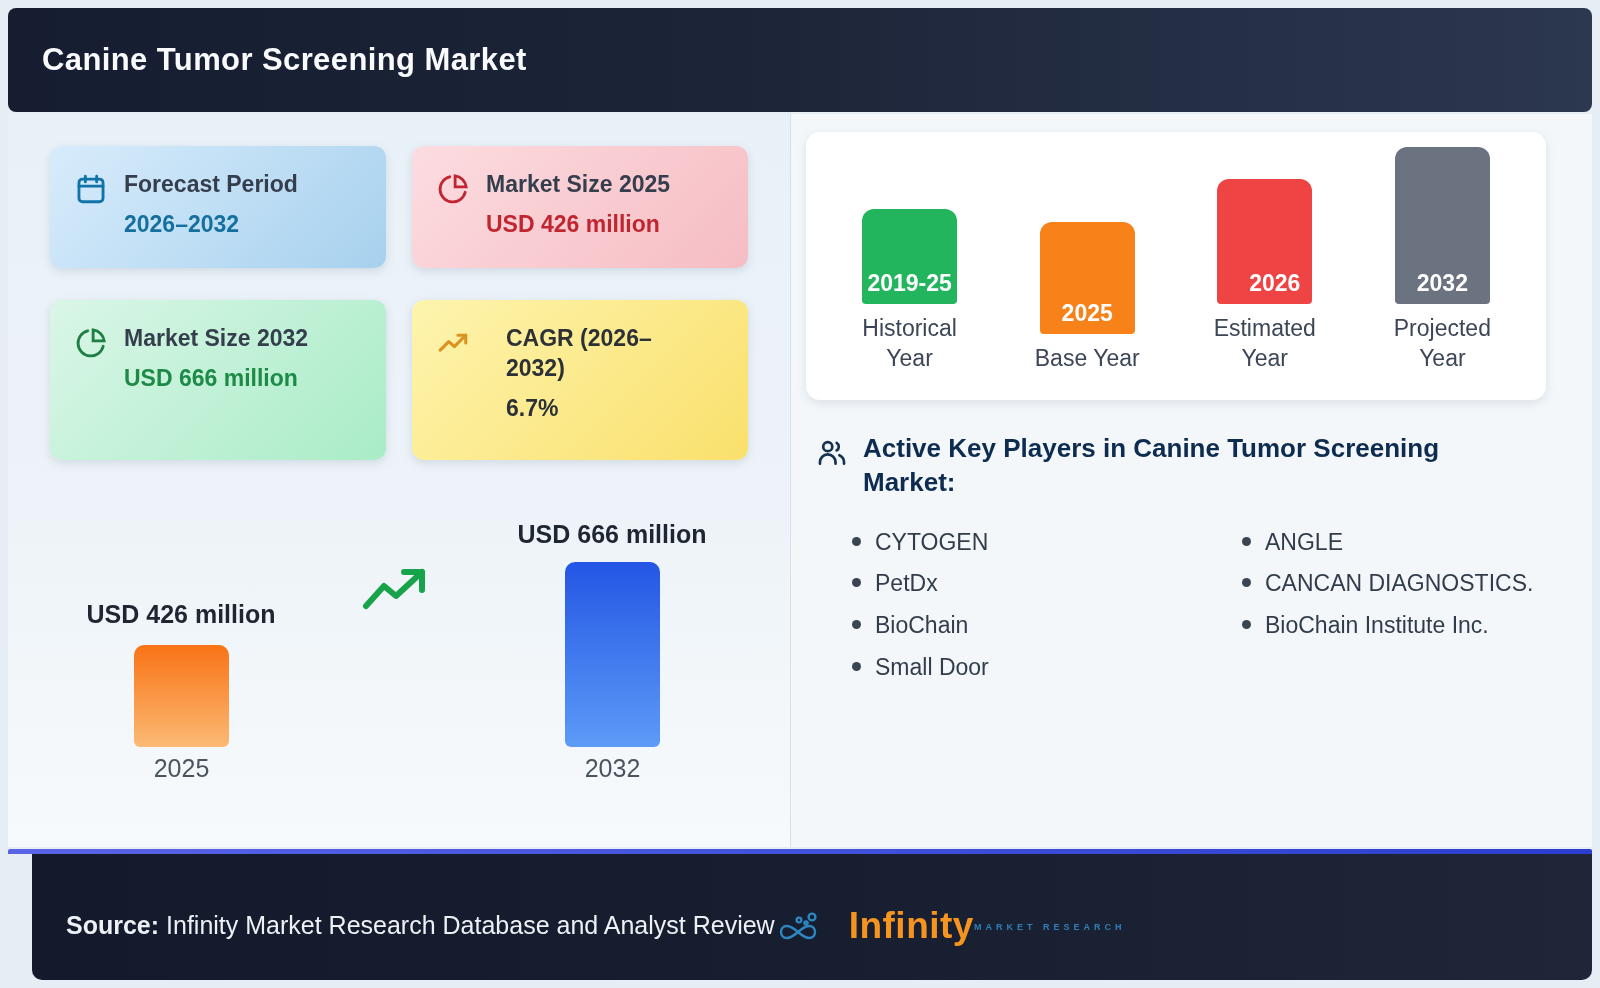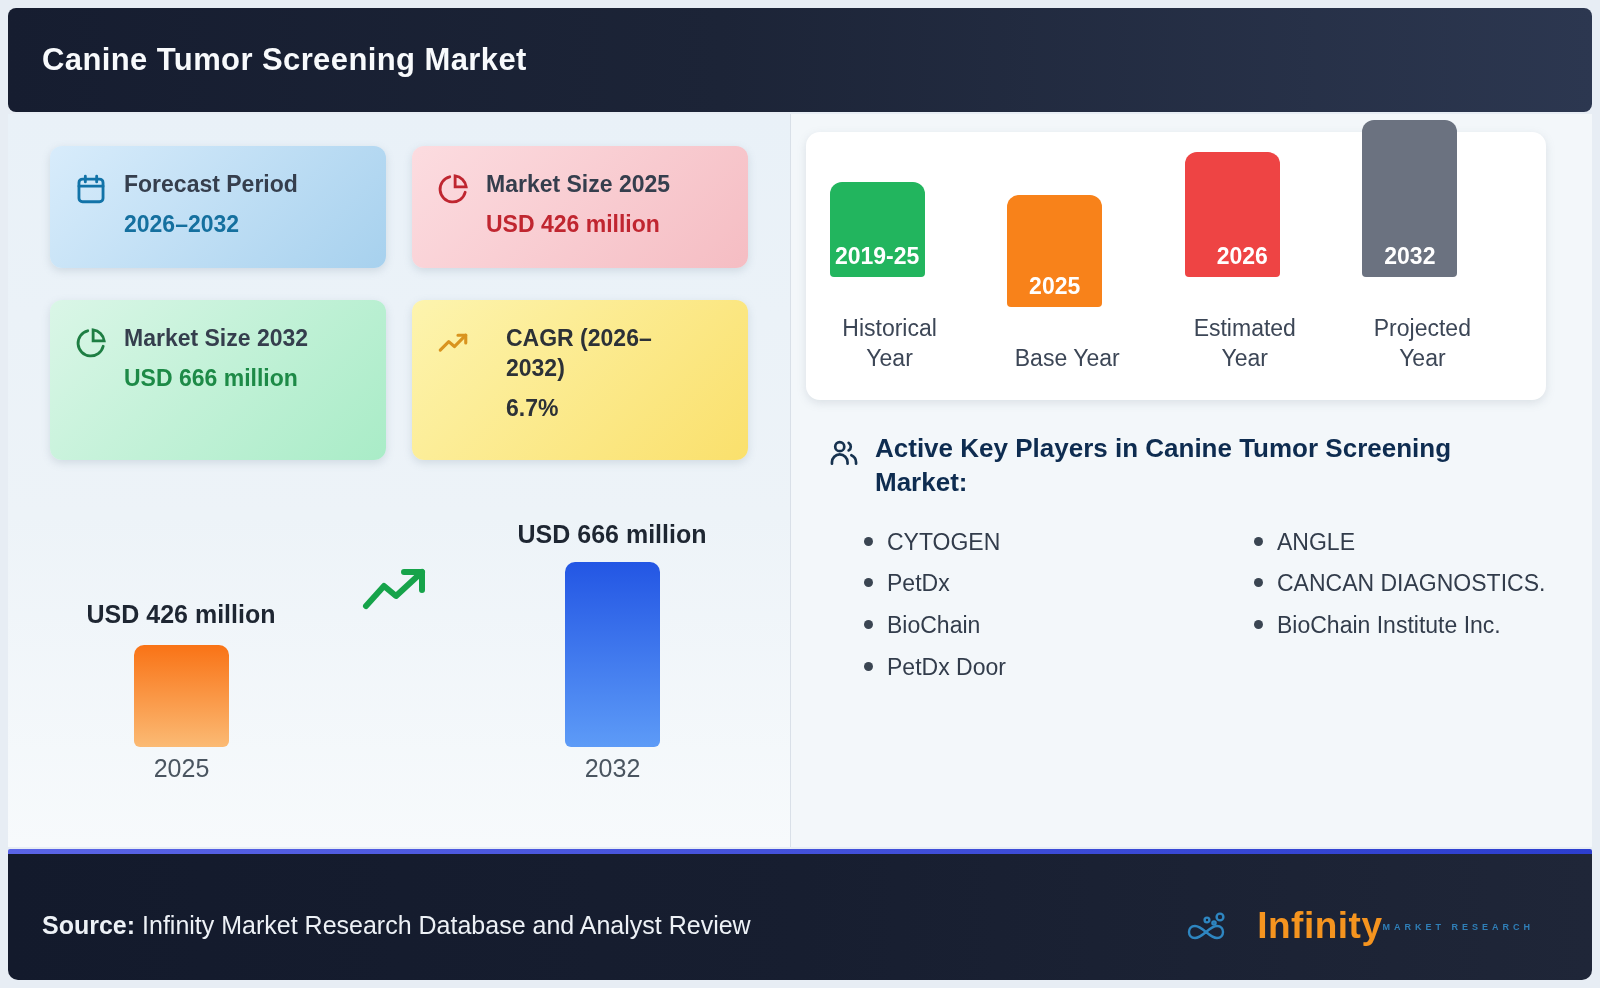--- a/index.html
+++ b/index.html
@@ -73,34 +73,34 @@
   .growth-arrow { position:absolute; left:352px; top:450px; }
 
   
   .timeline-card {
     position:absolute; left:15px; top:18px; width:740px; height:268px;
     background:#ffffff; border-radius:14px;
     box-shadow:0 3px 10px rgba(120,135,150,.20);
     display:flex; justify-content:space-evenly; align-items:flex-end;
     padding:0 6px 26px;
   }
-  .tl-group { display:flex; flex-direction:column; align-items:flex-start; width:160px;gap:27px; }
+  .tl-group { display:flex; flex-direction:column; align-items:center; width:160px; }
   .tl-bar {
     width:95px; border-radius:12px 12px 4px 4px;
     display:flex; align-items:flex-end; justify-content:center;
     color:#ffffff; font-weight:bold; font-size:23px; padding-bottom:7px;
   }
   .tl-bar.g1 { height:95px;  background:#22b55e; }
   .tl-bar.g2 { height:112px; background:#f8821a; }
   .tl-bar.g3 { height:125px; background:#ee4444;padding-left:20px; }
   .tl-bar.g4 { height:157px; background:#6b7280; }
   .tl-label { margin-top:10px; font-size:23px; color:#3c4656; text-align:center; line-height:1.3; width:120px; }
 
   
-  .kp { position:absolute; left:36px; top:318px; width:770px; }
+  .kp { position:absolute; left:24px; top:318px; width:770px; }
   .kp-head { display:flex; gap:14px; align-items:flex-start; }
   .kp-icon { flex:0 0 34px; margin-top:4px; }
   .kp-title { font-size:26px; font-weight:bold; color:#0e2c50; line-height:1.3; max-width:660px; }
   .kp-cols { display:flex; margin-top:28px; padding-left:30px; }
   .kp-list { list-style:none; margin:0; padding:0; }
   .kp-list.left  { width:390px; }
   .kp-list li {
     position:relative; padding-left:30px; font-size:23px; color:#323c4b;
     margin-bottom:13px; line-height:1.25;
   }
@@ -109,22 +109,23 @@
     width:9px; height:9px; border-radius:50%; background:#3a4552;
   }
 
   
   .footer-wrap { flex:0 0 131px; margin-top:2px; display:flex; flex-direction:column; }
   .footer-border { height:5px; background:linear-gradient(90deg,#5a64e6,#2c3ecf); border-radius:2px 2px 0 0; }
   .footer-body {
     flex:1;
     background:linear-gradient(90deg,#131a2c 0%,#171e30 50%,#1f2638 100%);
     border-radius:0 0 10px 10px;
-    display:flex; align-items:center; justify-content:space-between;
+    display:flex; align-items:center; justify-content:flex-start;
     padding:17px 58px 0 34px;
+    margin-left:24px;
   }
   .source-line { font-size:25px; color:#edf1f6; }
   .source-line b { font-weight:bold; }
   .logo { display:flex; flex-direction:row; align-items:center; line-height:1; }
   .logo-art { margin-bottom:-6px; }
   .logo-name { font-size:37px; font-weight:bold; color:#f5941f; letter-spacing:.5px; }
   .logo-sub { font-size:9px; font-weight:bold; letter-spacing:4px; color:#2f7fb8; margin-top:4px; }
 </style>
 </head>
 <body>
@@ -231,21 +232,21 @@
             <path d="M15.3 4.8a3.2 3.2 0 0 1 0 5.4"></path>
             <path d="M17.2 13.6a5.5 5.5 0 0 1 3.3 4.9v1"></path>
           </svg>
           <div class="kp-title">Active Key Players in Canine Tumor Screening Market:</div>
         </div>
         <div class="kp-cols">
           <ul class="kp-list left">
             <li>CYTOGEN</li>
             <li>PetDx</li>
             <li>BioChain</li>
-            <li>PetDx Door</li>
+            <li>Small Door</li>
           </ul>
           <ul class="kp-list right">
             <li>ANGLE</li>
             <li>CANCAN DIAGNOSTICS.</li>
             <li>BioChain Institute Inc.</li>
           </ul>
         </div>
       </div>
 
     </div>

